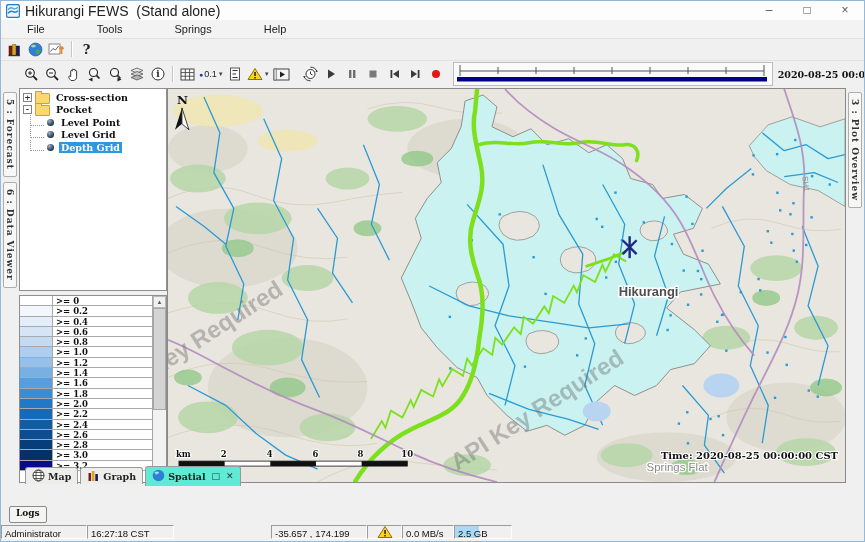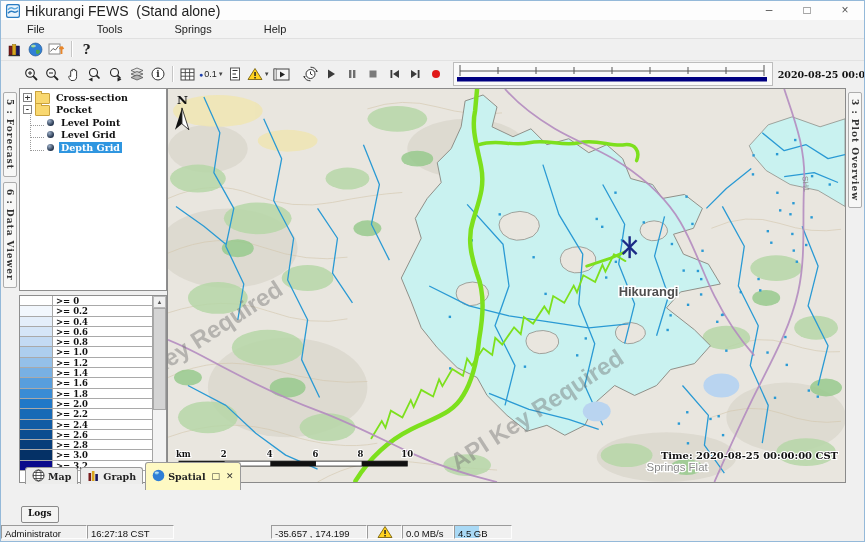--- a/index.html
+++ b/index.html
@@ -56,23 +56,23 @@
   .mapwrap svg{display:block;width:100%;height:100%}
   .place{font-family:"Liberation Sans",sans-serif;font-size:13px;font-weight:600;fill:#4e4e4e;stroke:#fff;stroke-width:3px;paint-order:stroke}
   .place2{font-family:"Liberation Sans",sans-serif;font-size:11.5px;fill:#8a8a8a;stroke:#fff;stroke-width:2.5px;paint-order:stroke}
   .place3{font-family:"Liberation Sans",sans-serif;font-size:8px;fill:#8a8a8a}
   .north{font-family:"DejaVu Serif",serif;font-size:12px;font-weight:bold;fill:#111}
   .wmark{font-family:"Liberation Sans",sans-serif;font-size:24px;font-weight:bold;fill:#6e6e6e;opacity:.42}
   .maptime{font-family:"DejaVu Serif",serif;font-size:10px;font-weight:bold;fill:#111;stroke:#fff;stroke-width:2.2px;paint-order:stroke}
   .sbnum{font-family:"DejaVu Serif",serif;font-size:8.5px;font-weight:bold;fill:#111;stroke:#fff;stroke-width:2px;paint-order:stroke}
   .bottomtabs{position:absolute;left:0;top:464px;right:0;height:21px;display:flex;align-items:center;padding-left:24px;gap:2px}
   .btab{display:flex;align-items:center;gap:3px;height:17px;padding:0 6px;background:#ededec;border:1px solid #9a9a9a;border-bottom:none;border-radius:3px 3px 0 0;font-family:"DejaVu Serif",serif;font-size:9.5px;font-weight:bold;color:#222;box-sizing:border-box}
-  .btab.active{background:#fef9c3;height:28px}
+  .btab.active{background:#5eead4;height:20px}
   .tabctl{font-size:9px;color:#333;margin-left:3px;font-family:"DejaVu Sans",sans-serif}
-  .logsrow{position:absolute;left:0;top:503px;right:0;height:20px;display:flex;align-items:center;padding-left:20px}
+  .logsrow{position:absolute;left:0;top:503px;right:0;height:20px;display:flex;align-items:center;padding-left:8px}
   .logsbtn{height:15px;padding:0 6px;background:#f4f4f3;border:1px solid #8a8a8a;border-radius:2px;font-family:"DejaVu Serif",serif;font-size:9px;font-weight:bold;color:#111;line-height:12px}
   .statusbar{position:absolute;left:0;top:523px;right:0;height:19px;background:#f0f0f0;display:flex}
   .scell{height:14px;margin-top:1px;border:1px solid;border-color:#9b9b9b #fdfdfd #fdfdfd #9b9b9b;font-family:Liberation Sans, sans-serif;font-size:9.5px;color:#111;line-height:15px;padding-left:3px;box-sizing:border-box;white-space:nowrap;overflow:hidden;flex:none}
   .scell.mem{background:linear-gradient(to right,#a9d9f5 0 42%,#f0f0f0 42%)}
   .scell.warn{display:flex;align-items:center;justify-content:center;padding-left:0}
 </style>
 </head>
 <body>
 
 <div class="window">
@@ -632,15 +632,15 @@
       <div class="scell" style="width: 97px; margin-top: 36px;">Stand alone</div>
       <div class="scell" style="width: 96px;">-35.657 , 174.199</div>
       <div class="scell warn" style="width: 35px;">
         <svg width="16" height="14" viewBox="0 0 16 14">
           <path d="M8,1.5 L15,12.5 H1Z" fill="#ffd21f" stroke="#6b5400" stroke-width=".8"></path>
           <rect x="7.3" y="5" width="1.5" height="4" fill="#222"></rect>
           <rect x="7.3" y="10" width="1.5" height="1.5" fill="#222"></rect>
         </svg>
       </div>
       <div class="scell" style="width: 52px;">0.0 MB/s</div>
-      <div class="scell mem" style="width: 58px; background: linear-gradient(to right, rgb(169, 217, 245) 0px, rgb(169, 217, 245) 42%, rgb(240, 240, 240) 42%);">4.5 GB</div>
+      <div class="scell mem" style="width: 58px; background: linear-gradient(to right, rgb(169, 217, 245) 0px, rgb(169, 217, 245) 42%, rgb(240, 240, 240) 42%);">2.5 GB</div>
     </div>
 </div>
 
 </body></html>

